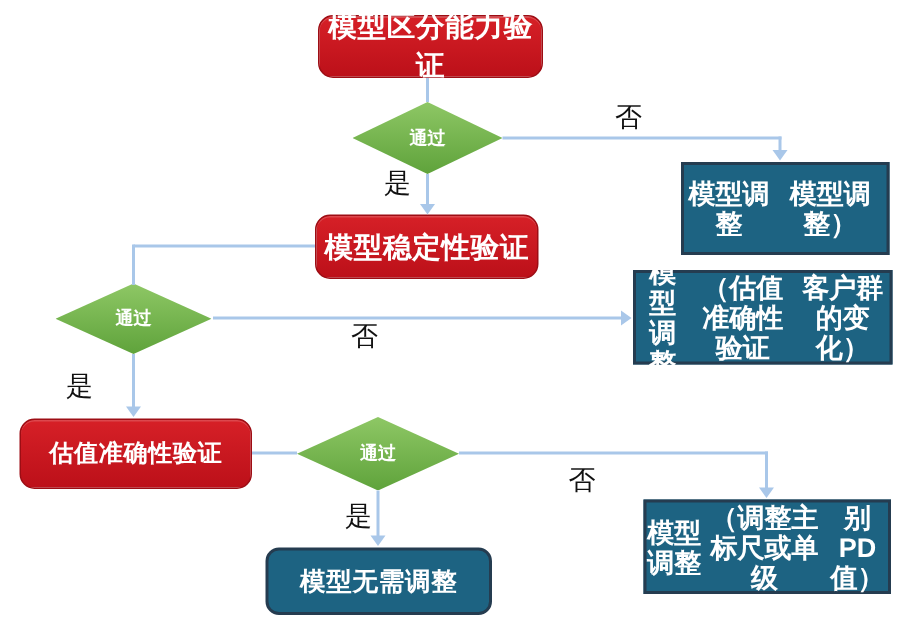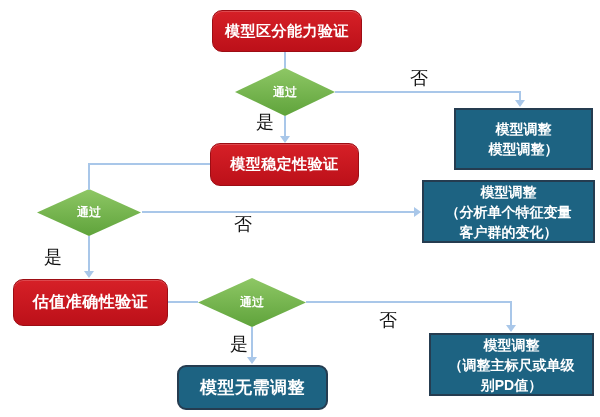--- a/index.html
+++ b/index.html
@@ -21,32 +21,32 @@
     position:relative;width:600px;height:417px;
     background:var(--background);overflow:hidden;
   }
   .node{
     position:absolute;display:flex;align-items:center;justify-content:center;
     text-align:center;color:var(--node-text);font-weight:bold;box-sizing:border-box;
   }
   .process{
     background:linear-gradient(180deg,var(--process-fill-top),var(--process-fill-bottom));
     border:1px solid var(--process-border);
-    border-radius:10px;font-size:15px;letter-spacing:.5px;
+    border-radius:10px;font-size:19px;letter-spacing:.5px;
     box-shadow:inset 0 1px 0 rgba(255,255,255,.18);
   }
   .decision{
     background:linear-gradient(180deg,var(--decision-fill-top),var(--decision-fill-bottom));
     clip-path:polygon(50% 0,100% 50%,50% 100%,0 50%);
     font-size:12px;
   }
   .adjust{
     background:var(--adjust-fill);
     border:2px solid var(--adjust-border);
-    font-size:14px;line-height:20px;flex-direction:column;
+    font-size:18px;line-height:20px;flex-direction:row;
   }
   .endnode{
     background:var(--adjust-fill);
     border:2px solid var(--adjust-border);
     border-radius:9px;font-size:17px;letter-spacing:.5px;font-family:Liberation Mono, monospace;
   }
   .h-line,.v-line{position:absolute;background:var(--connector);}
   .h-line{height:2px;}
   .v-line{width:2px;}
   .arrow-down{
@@ -81,21 +81,21 @@
 
   <div class="node decision" style="left:198px;top:278px;width:108px;height:49px;">通过</div>
 
   <div class="node adjust" style="left:454px;top:108px;width:139px;height:62px;">
     <span>模型调整</span>
     <span>模型调整）</span>
   </div>
 
   <div class="node adjust" style="left:422px;top:180px;width:173px;height:63px;">
     <span>模型调整</span>
-    <span>（分析单个特征变量</span>
+    <span>（估值准确性验证</span>
     <span>客户群的变化）</span>
   </div>
 
   <div class="node adjust" style="left:429px;top:333px;width:165px;height:63px;">
     <span>模型调整</span>
     <span>（调整主标尺或单级</span>
     <span>别PD值）</span>
   </div>
 
   <div class="node endnode" style="left:177px;top:365px;width:151px;height:45px;">模型无需调整</div>

